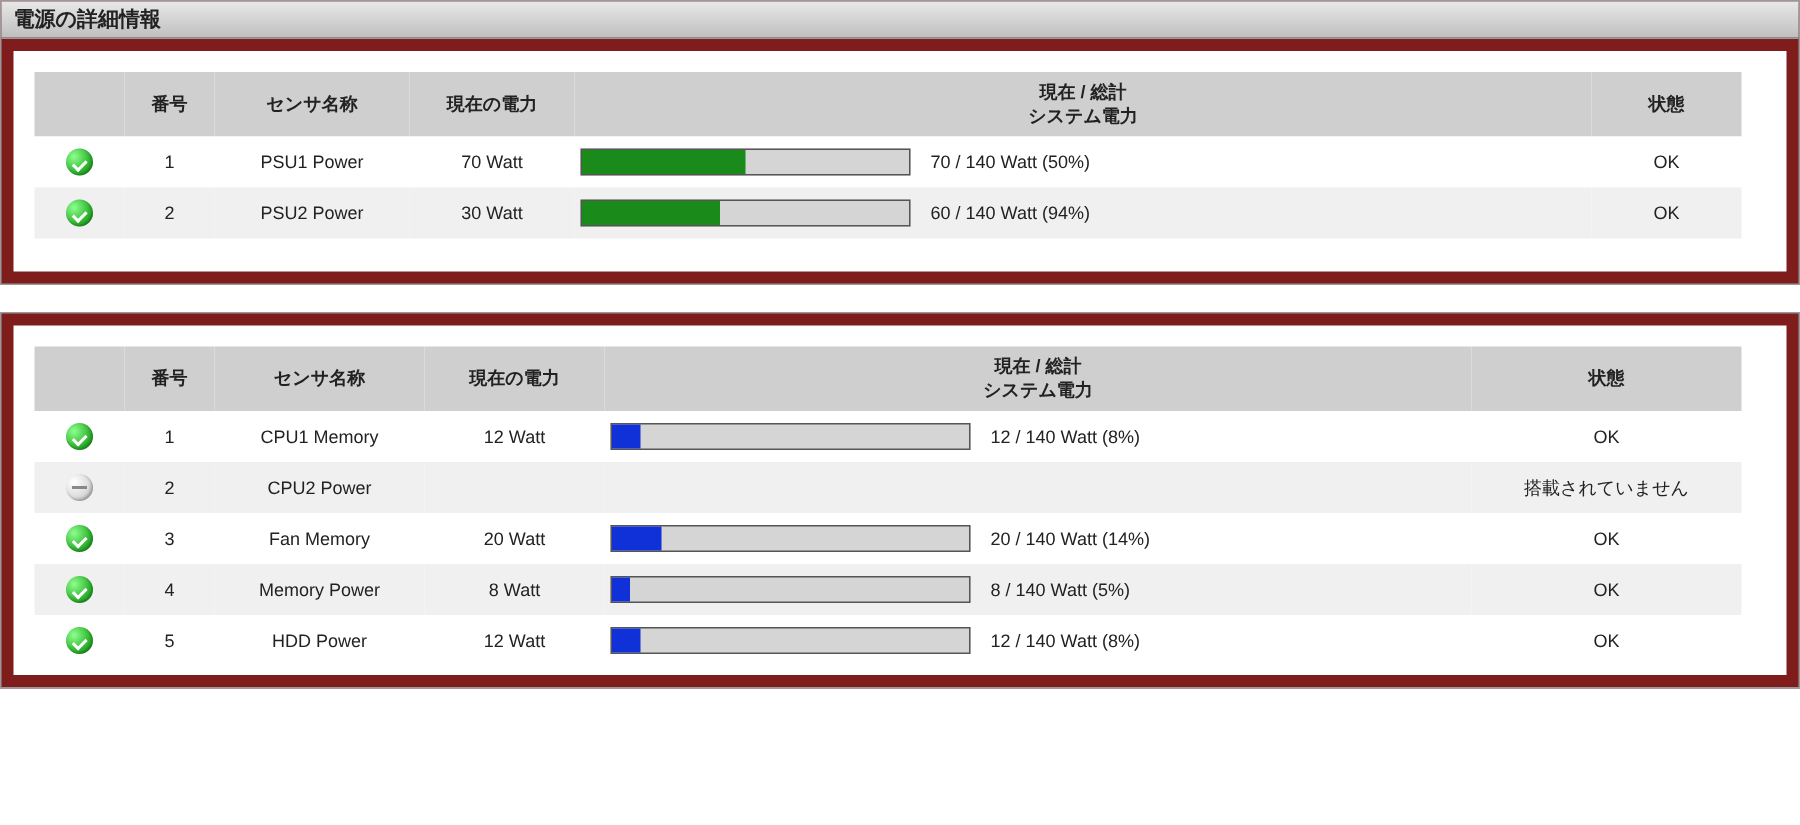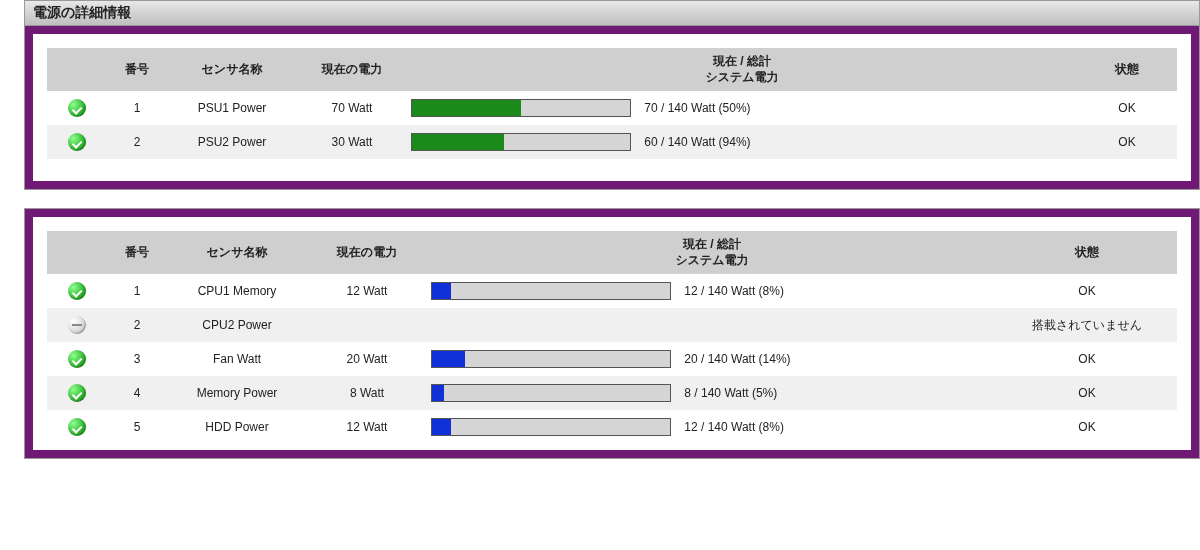--- a/index.html
+++ b/index.html
@@ -7,35 +7,34 @@
     margin: 0;
     padding: 0;
     font-family: "MS PGothic", "Hiragino Kaku Gothic Pro", Arial, sans-serif;
     font-size: 12px;
     background: #fff;
     width: 1200px;
   }
   .panel {
     border: 1px solid #999;
     margin-bottom: 18px;
-    background: #701a75;
-    margin-left: 24px;
+    background: #7f1d1d;
   }
   .panel-header {
     background: linear-gradient(to bottom, #e8e8e8 0%, #bfbfbf 100%);
     border-bottom: 1px solid #999;
     padding: 3px 8px;
     font-weight: bold;
     font-size: 14px;
     color: #222;
   }
   .panel-body {
     background: #fff;
     margin: 8px;
-    padding: 14px 14px 22px 14px;
+    padding: 14px 30px 22px 14px;
   }
   .panel-body.short-bottom { padding-bottom: 6px; }
   table.data {
     border-collapse: collapse;
     width: 100%;
     table-layout: fixed;
   }
   table.data th {
     background: #cfcfcf;
     text-align: center;
@@ -209,21 +208,21 @@
           <td><span class="status-icon status-none"></span></td>
           <td>2</td>
           <td>CPU2 Power</td>
           <td></td>
           <td class="bar-cell"></td>
           <td>搭載されていません</td>
         </tr>
         <tr class="row-even">
           <td><span class="status-icon status-ok"></span></td>
           <td>3</td>
-          <td>Fan Watt</td>
+          <td>Fan Memory</td>
           <td>20 Watt</td>
           <td class="bar-cell">
             <span class="bar-outer" style="width:240px">
               <div class="bar-fill bar-blue" style="width:14%"></div>
             </span>
             <span class="bar-label">20 / 140 Watt (14%)</span>
           </td>
           <td>OK</td>
         </tr>
         <tr class="row-odd">

